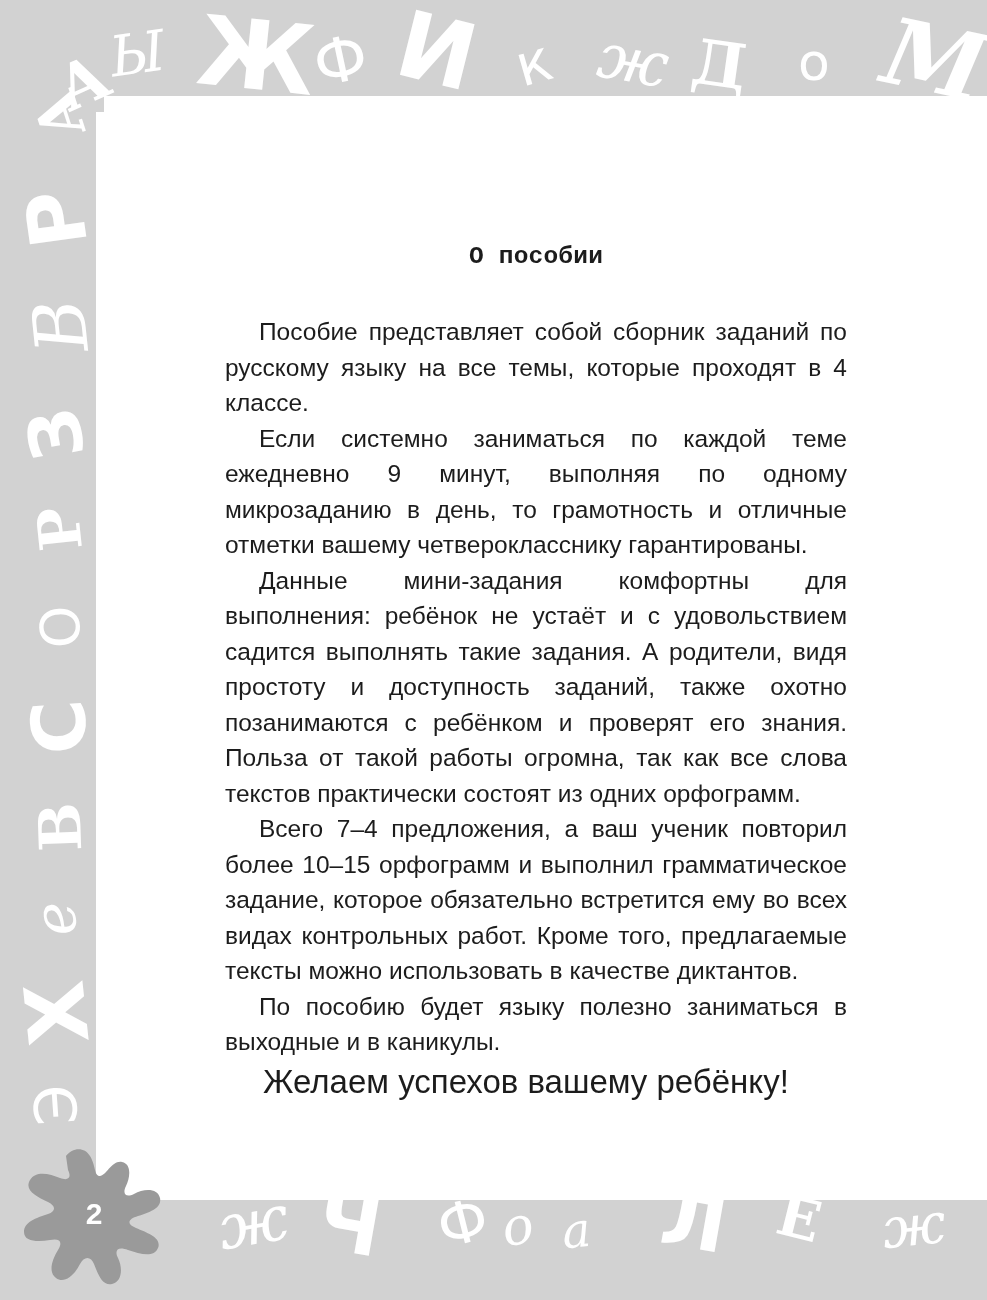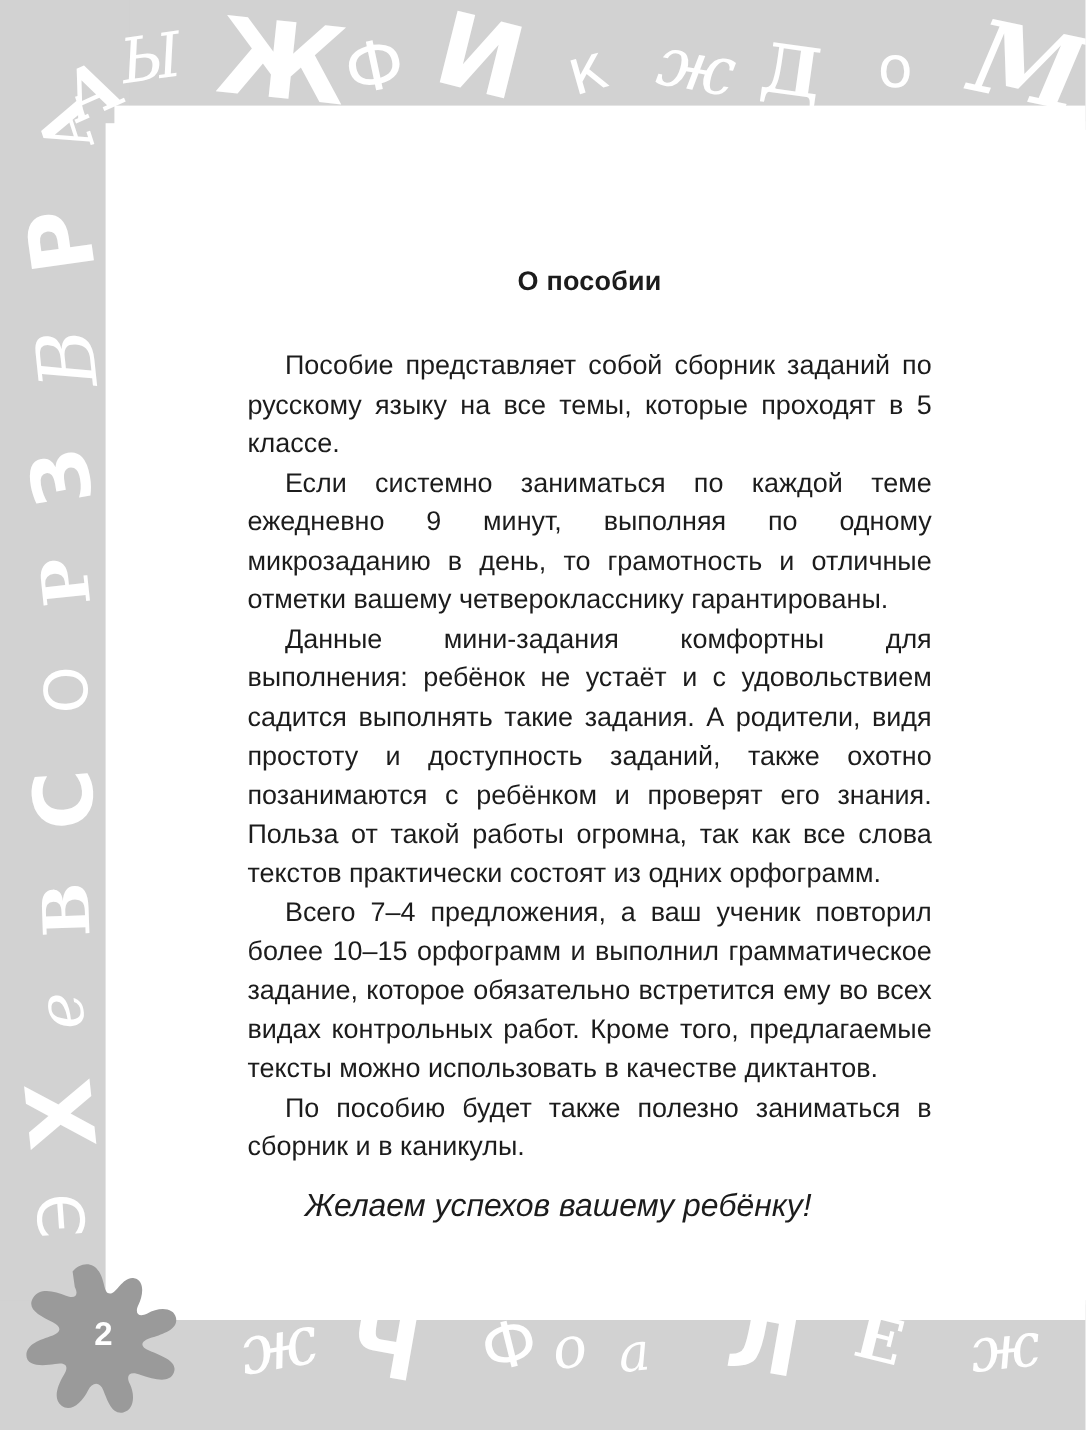--- a/index.html
+++ b/index.html
@@ -118,43 +118,42 @@
   }
 
   
   .content {
     position: absolute;
     left: 225px;
     top: 243px;
     width: 622px;
   }
   .heading {
-    font-family: Liberation Sans, sans-serif;
+    font-family: Liberation Mono, monospace;
     font-weight: 700;
     font-size: 24.5px;
     color: #1c1c1c;
     text-align: center;
     margin: 0 0 44px 0;
     letter-spacing: 0.2px;
   }
   p.body-par {
     margin: 0;
     font-family: "Liberation Sans", sans-serif;
     font-size: 24.5px;
     line-height: 35.5px;
     color: #1c1c1c;
     text-align: justify;
     text-indent: 34px;
     hyphens: manual;
   }
   p.closing {
-    margin: 18px;
-    font-family: "Liberation Sans", sans-serif;
-    font-style: italic;
-    font-size: 29px;
+    margin: 4px;
+    font-family: "Liberation Sans", sans-serif;
+    font-size: 33px;
     line-height: 35.5px;
     color: #1c1c1c;
     text-indent: 34px;
     text-align: left;
   }
 </style>
 </head>
 <body>
 
 <div id="page">
@@ -230,21 +229,21 @@
         C101,122 100,136 90,138 C80,140 76,128 72,118 C69,110 62,110 58,118
         C52,130 42,138 34,132 C26,126 30,114 36,104 C41,96 38,92 28,94
         C16,96 2,96 2,86 C2,76 14,72 26,68 C34,65 34,60 26,56
         C14,50 2,44 8,34 C14,24 28,28 38,32 C46,35 50,32 46,24 Z"></path>
     </svg>
   </div>
   <div class="page-number">2</div>
 
   <div class="content">
     <h1 class="heading">О пособии</h1>
-    <p class="body-par">Пособие представляет собой сборник заданий по русскому языку на все темы, которые проходят в 5 классе.</p>
+    <p class="body-par">Пособие представляет собой сборник заданий по русскому языку на все темы, которые проходят в 4 классе.</p>
     <p class="body-par">Если системно заниматься по каждой теме ежедневно 9 минут, выполняя по одному микрозаданию в день, то грамотность и отличные отметки вашему четверокласснику гарантированы.</p>
     <p class="body-par">Данные мини-задания комфортны для выполнения: ребёнок не устаёт и с удовольствием садится выполнять такие задания. А родители, видя простоту и доступность заданий, также охотно позанимаются с ребёнком и проверят его знания. Польза от такой работы огромна, так как все слова текстов практически состоят из одних орфограмм.</p>
     <p class="body-par">Всего 7–4 предложения, а ваш ученик повторил более 10–15 орфограмм и выполнил грамматическое задание, которое обязательно встретится ему во всех видах контрольных работ. Кроме того, предлагаемые тексты можно использовать в качестве диктантов.</p>
-    <p class="body-par">По пособию будет также полезно заниматься в сборник и в каникулы.</p>
+    <p class="body-par">По пособию будет языку полезно заниматься в выходные и в каникулы.</p>
     <p class="closing">Желаем успехов вашему ребёнку!</p>
   </div>
 
 </div>
 
 </body></html>

